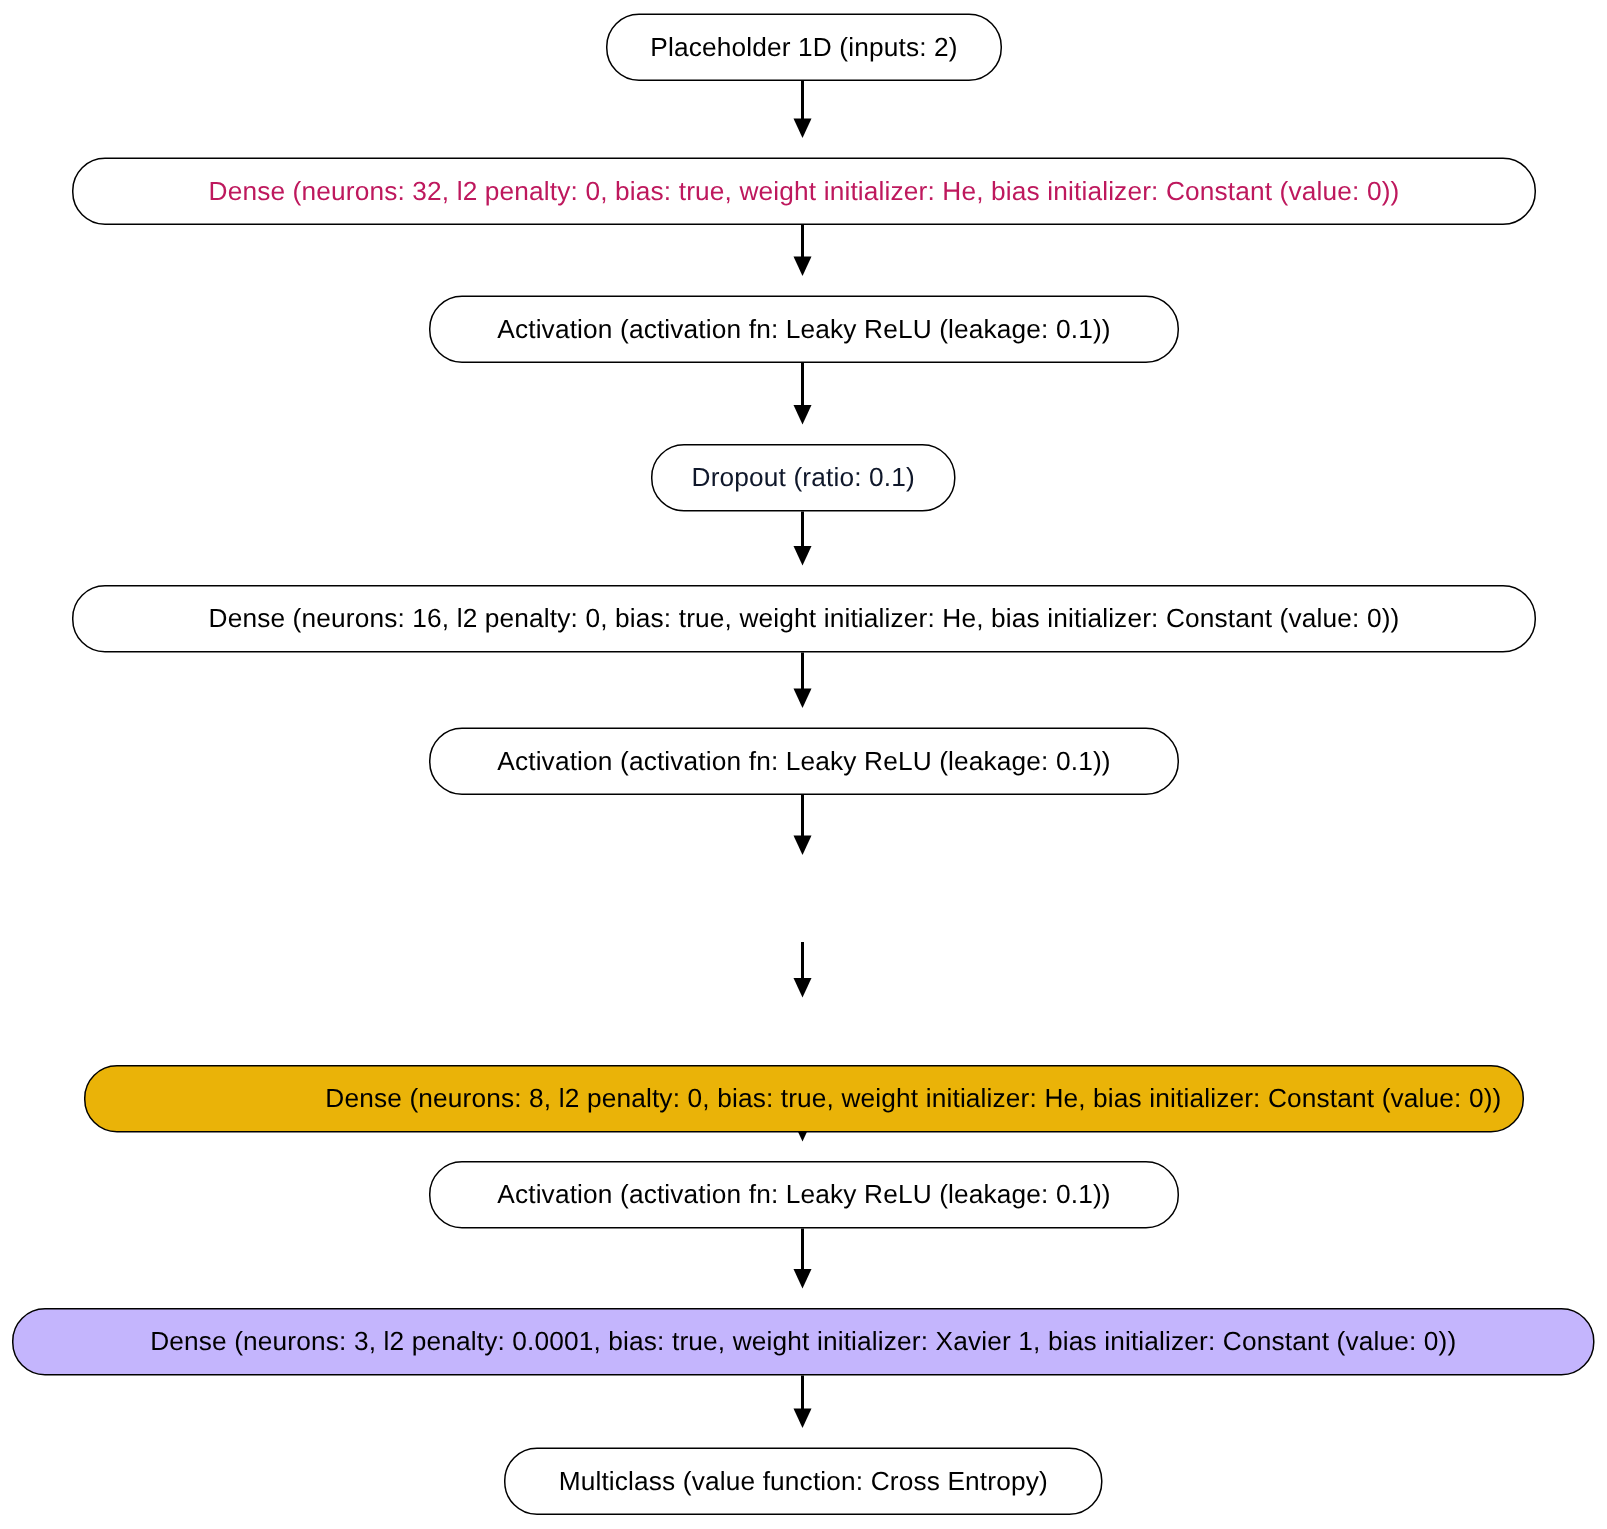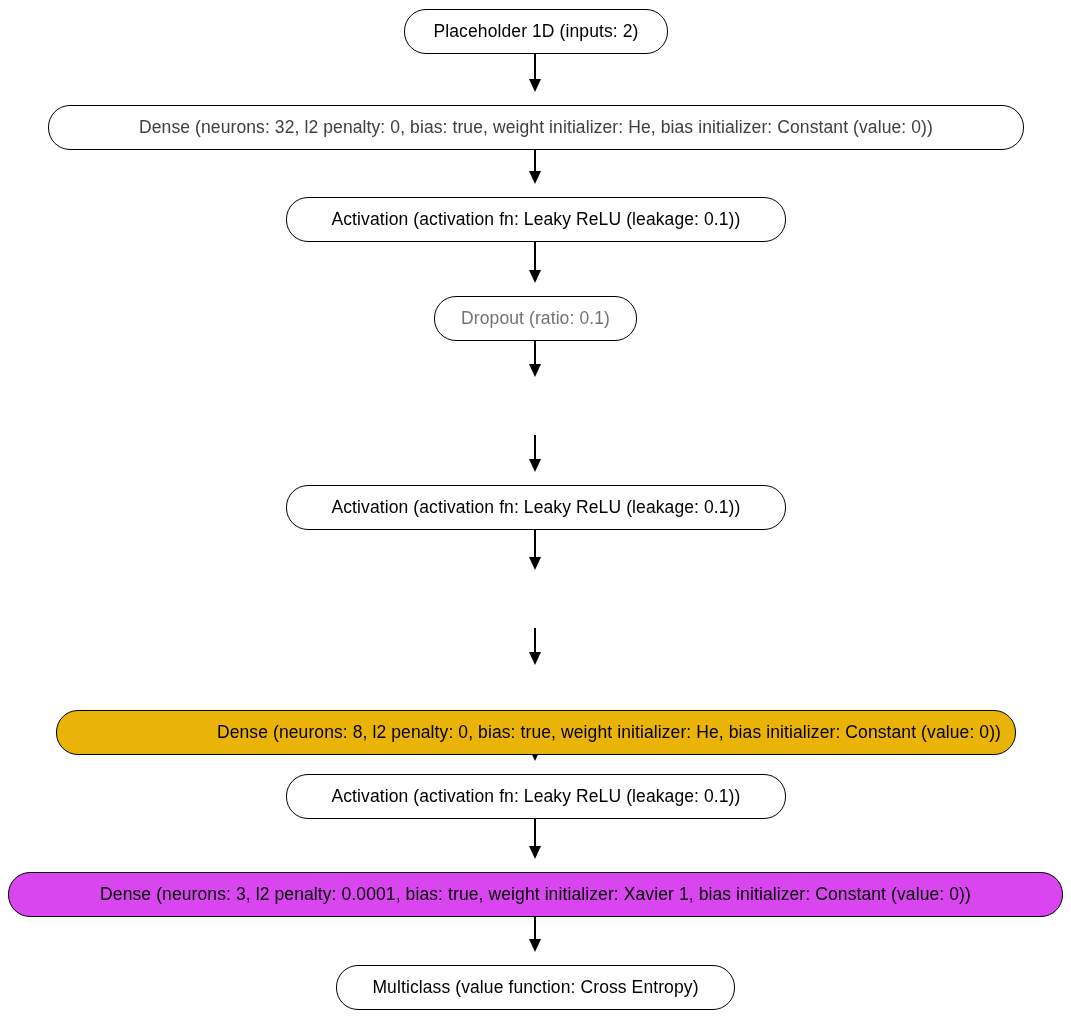--- a/index.html
+++ b/index.html
@@ -74,36 +74,39 @@
     <div class="edge" style="left: 534px; top: 723px; height: 27px; background: rgb(0, 0, 0);"></div>
     <div class="arrowhead" style="left: 528.5px; top: 748px; border-top-color: rgb(0, 0, 0);"></div>
     <div class="edge" style="left: 534px; top: 819px; height: 29px; background: rgb(0, 0, 0);"></div>
     <div class="arrowhead" style="left: 528.5px; top: 846px; border-top-color: rgb(0, 0, 0);"></div>
     <div class="edge" style="left: 534px; top: 917px; height: 24px; background: rgb(0, 0, 0);"></div>
     <div class="arrowhead" style="left: 528.5px; top: 939px; border-top-color: rgb(0, 0, 0);"></div>
     <div class="node" style="left: 404px; top: 9px; width: 264px; height: 45px; background: rgb(255, 255, 255); border-color: rgb(0, 0, 0);">
       <span class="node-label" style="color: rgb(0, 0, 0);">Placeholder 1D (inputs: 2)</span>
     </div>
     <div class="node" style="left: 48px; top: 105px; width: 976px; height: 45px; background: rgb(255, 255, 255); border-color: rgb(0, 0, 0);">
-      <span class="node-label" style="color: #404040;">Dense (neurons: 32, l2 penalty: 0, bias: true, weight initializer: He, bias initializer: Constant (value: 0))</span>
+      <span class="node-label" style="color: #be185d;">Dense (neurons: 32, l2 penalty: 0, bias: true, weight initializer: He, bias initializer: Constant (value: 0))</span>
     </div>
     <div class="node" style="left: 286px; top: 197px; width: 500px; height: 45px; background: rgb(255, 255, 255); border-color: rgb(0, 0, 0);">
       <span class="node-label" style="color: rgb(0, 0, 0);">Activation (activation fn: Leaky ReLU (leakage: 0.1))</span>
     </div>
     <div class="node" style="left: 434px; top: 296px; width: 203px; height: 45px; background: rgb(255, 255, 255); border-color: rgb(0, 0, 0);">
-      <span class="node-label" style="color: #737373;">Dropout (ratio: 0.1)</span>
+      <span class="node-label" style="color: #0f172a;">Dropout (ratio: 0.1)</span>
+    </div>
+    <div class="node" style="left: 48px; top: 390px; width: 976px; height: 45px; background: rgb(255, 255, 255); border-color: rgb(0, 0, 0);">
+      <span class="node-label" style="color: rgb(0, 0, 0);">Dense (neurons: 16, l2 penalty: 0, bias: true, weight initializer: He, bias initializer: Constant (value: 0))</span>
     </div>
     <div class="node" style="left: 286px; top: 485px; width: 500px; height: 45px; background: rgb(255, 255, 255); border-color: rgb(0, 0, 0);">
       <span class="node-label" style="color: rgb(0, 0, 0);">Activation (activation fn: Leaky ReLU (leakage: 0.1))</span>
     </div>
     <div class="node" style="left: 56px; top: 710px; width: 960px; height: 45px; background: #eab308; border-color: rgb(0, 0, 0); justify-content: flex-end;">
       <span class="node-label" style="color: rgb(0, 0, 0);">Dense (neurons: 8, l2 penalty: 0, bias: true, weight initializer: He, bias initializer: Constant (value: 0))</span>
     </div>
     <div class="node" style="left: 286px; top: 774px; width: 500px; height: 45px; background: rgb(255, 255, 255); border-color: rgb(0, 0, 0);">
       <span class="node-label" style="color: rgb(0, 0, 0);">Activation (activation fn: Leaky ReLU (leakage: 0.1))</span>
     </div>
-    <div class="node" style="left: 8px; top: 872px; width: 1055px; height: 45px; background: #d946ef; border-color: rgb(0, 0, 0);">
+    <div class="node" style="left: 8px; top: 872px; width: 1055px; height: 45px; background: #c4b5fd; border-color: rgb(0, 0, 0);">
       <span class="node-label" style="color: rgb(0, 0, 0);">Dense (neurons: 3, l2 penalty: 0.0001, bias: true, weight initializer: Xavier 1, bias initializer: Constant (value: 0))</span>
     </div>
     <div class="node" style="left: 336px; top: 965px; width: 399px; height: 45px; background: rgb(255, 255, 255); border-color: rgb(0, 0, 0);">
       <span class="node-label" style="color: rgb(0, 0, 0);">Multiclass (value function: Cross Entropy)</span>
     </div>
   </div>
 
 </body></html>

